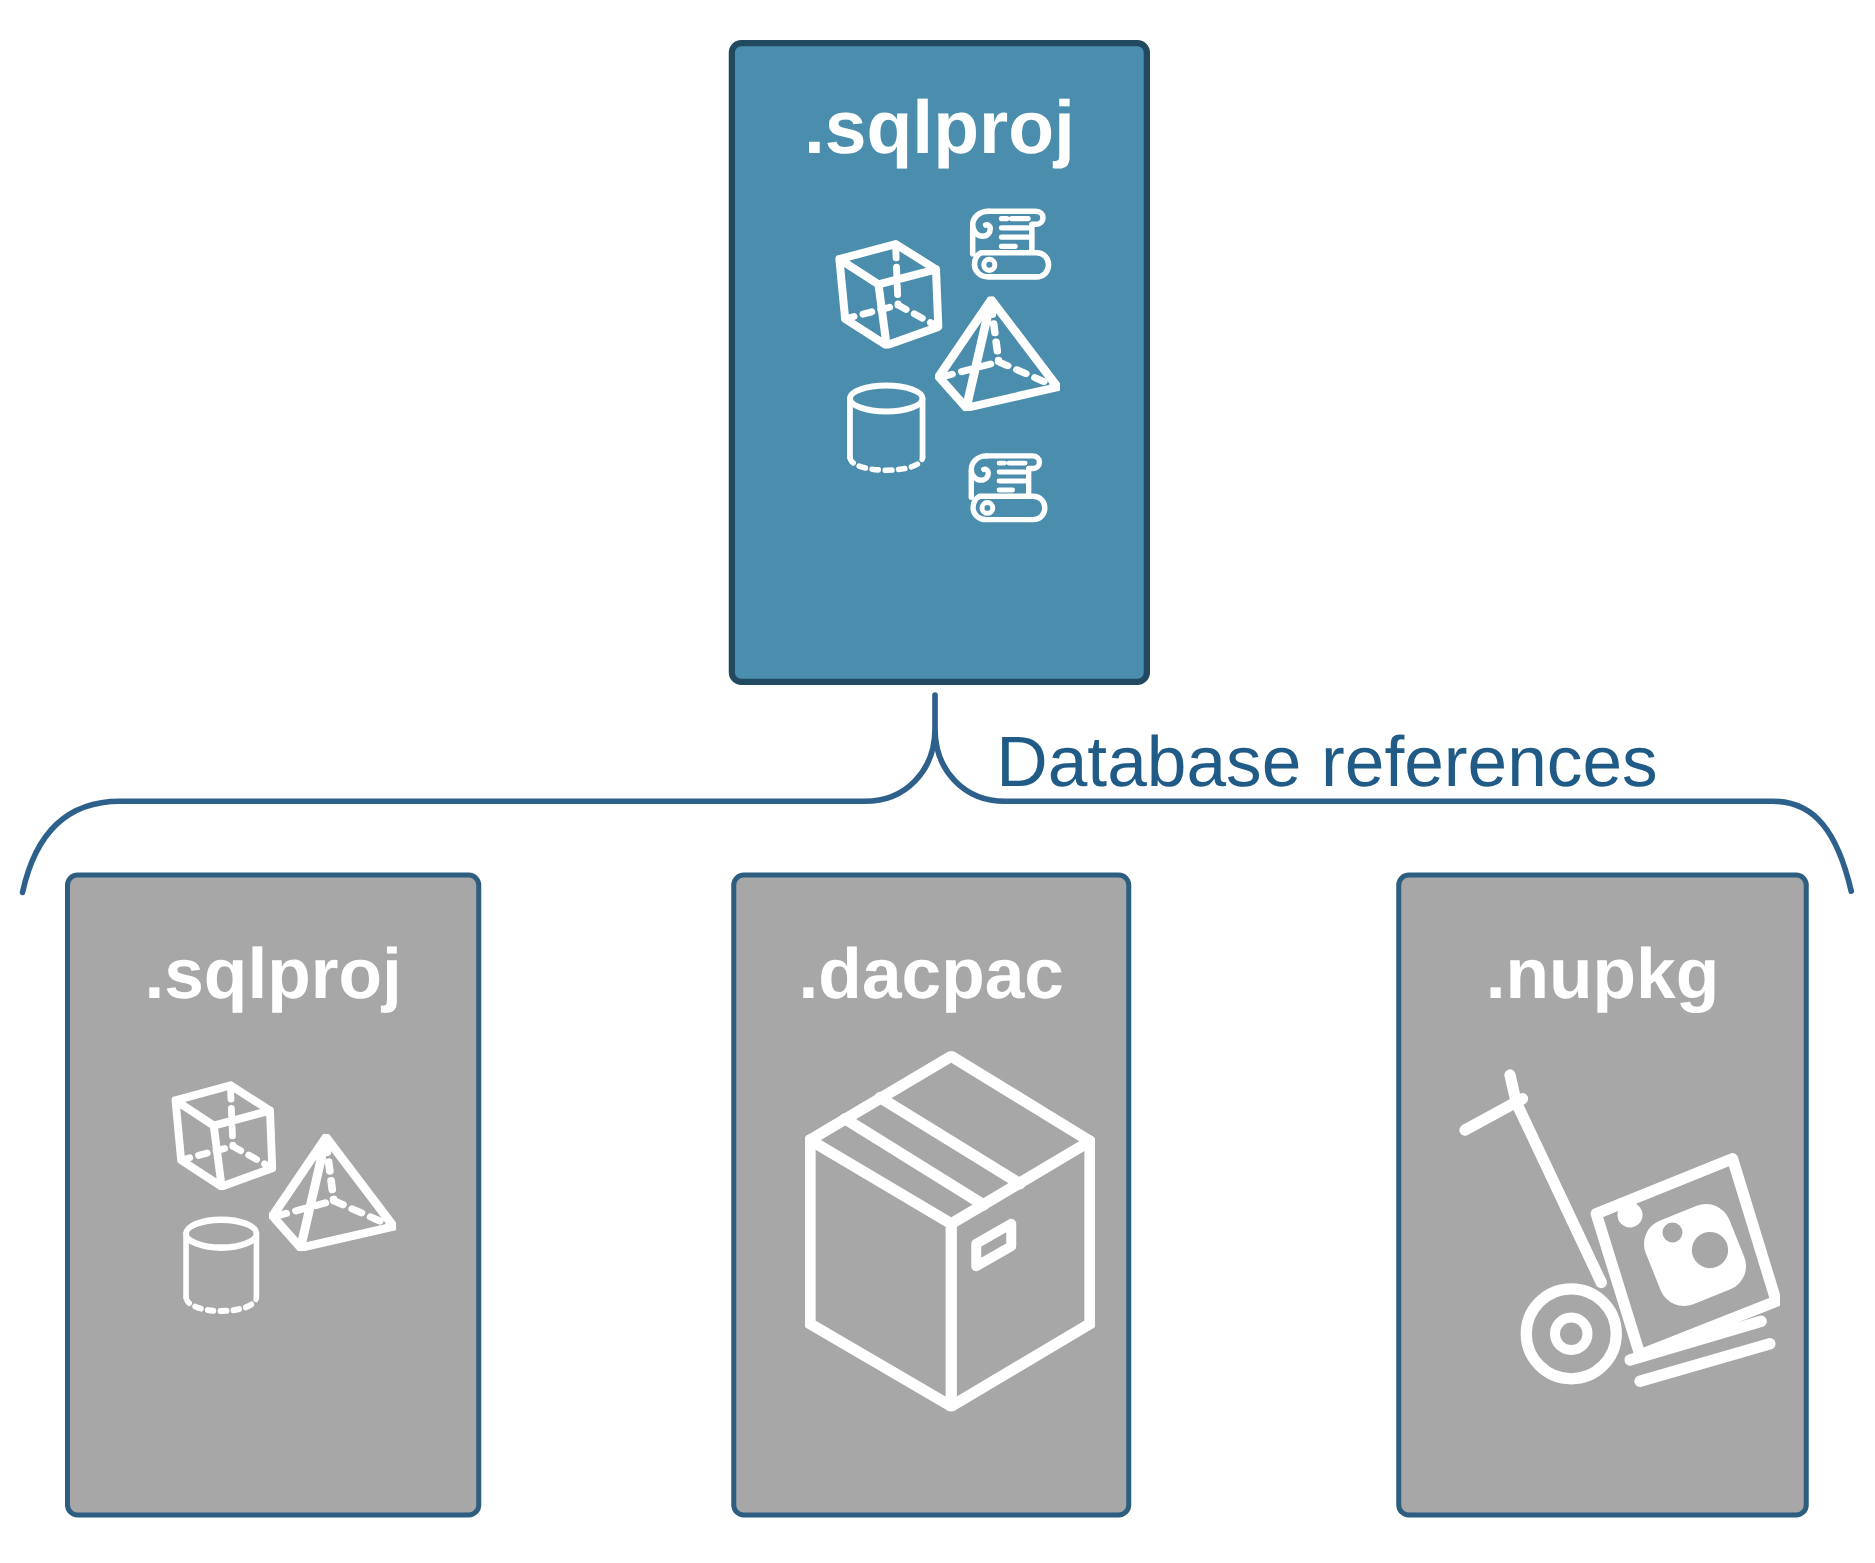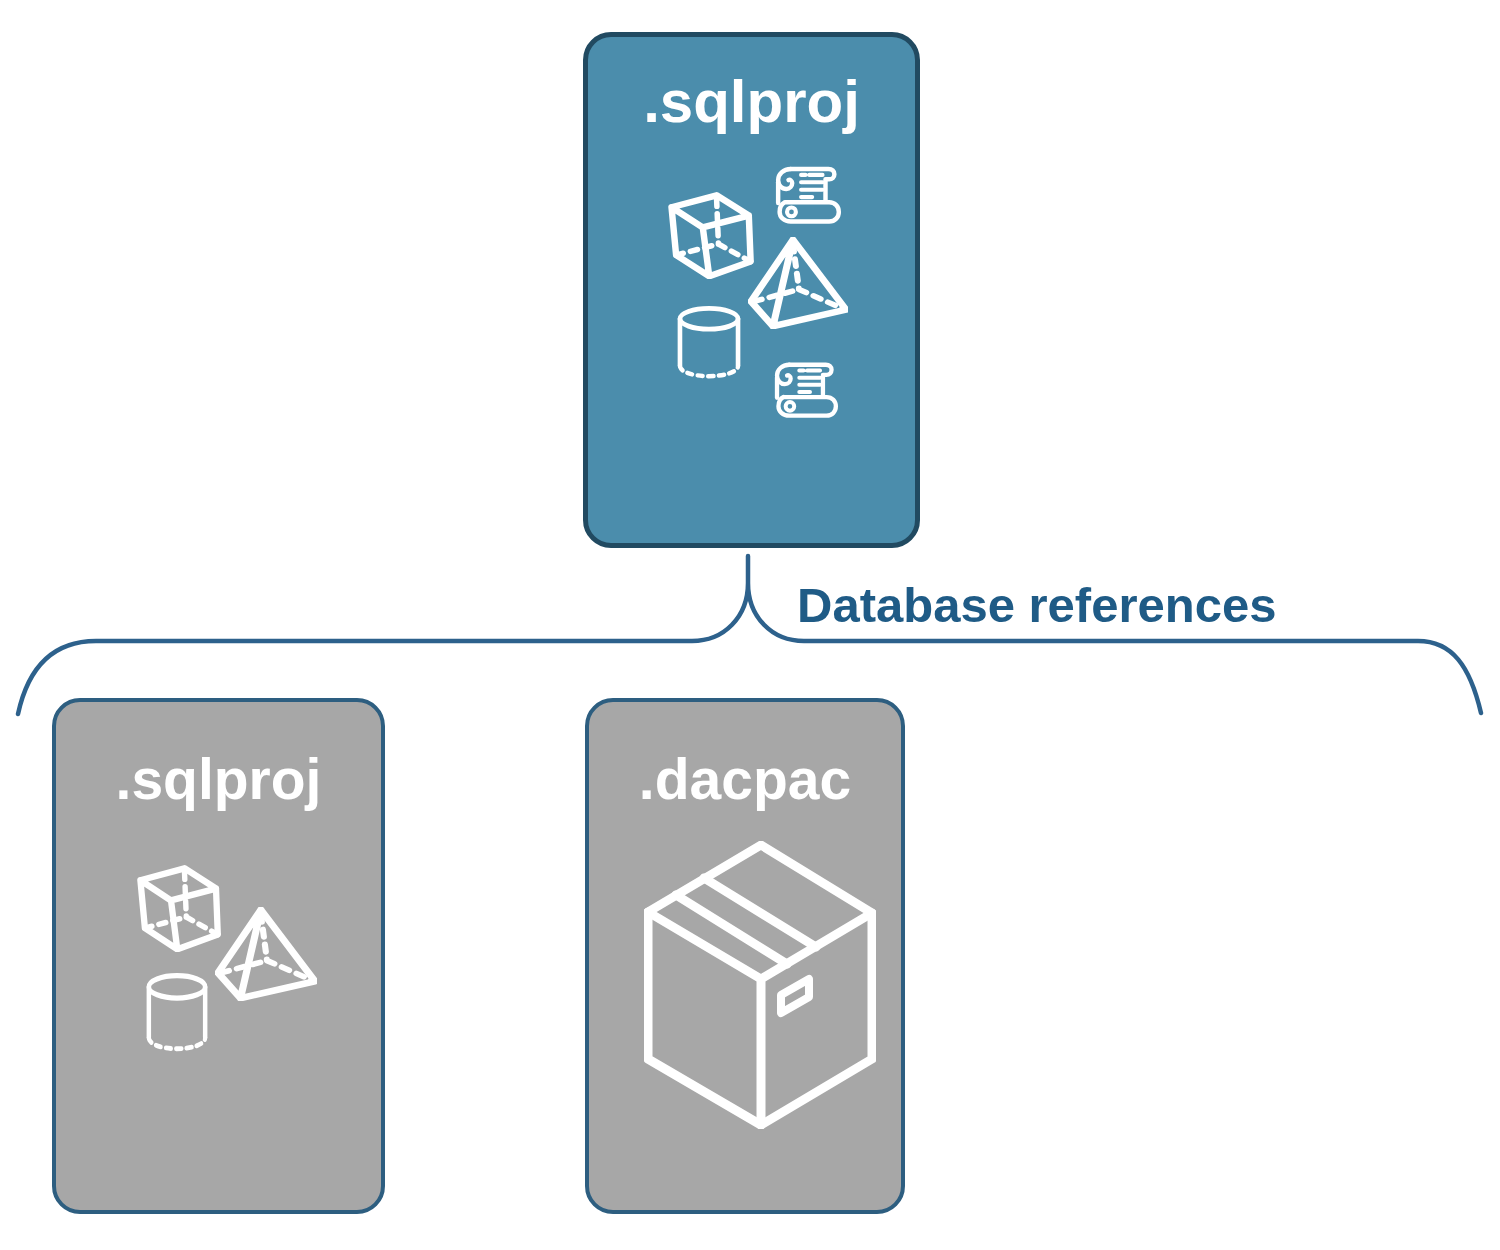--- a/index.html
+++ b/index.html
@@ -17,21 +17,21 @@
     position: relative;
     width: 1500px;
     height: 1250px;
     background: var(--background);
     font-family: "Liberation Sans", sans-serif;
     overflow: hidden;
   }
   .node {
     position: absolute;
     box-sizing: border-box;
-    border-radius: 28px;
+    border-radius: 10px;
   }
   .node-top {
     left: 583px; top: 32px;
     width: 337px; height: 516px;
     background: var(--top-node-fill);
     border: 5px solid var(--top-node-border);
   }
   .node-gray {
     background: var(--child-node-fill);
     border: 4px solid var(--child-node-border);
@@ -60,22 +60,22 @@
   }
   .connector-svg path {
     fill: none;
     stroke: var(--connector-stroke);
     stroke-width: 4.5;
     stroke-linecap: round;
   }
   .connector-label {
     position: absolute;
     left: 797px; top: 577px;
-    font-size: 49px;
-    font-weight: 700;
+    font-size: 57px;
+    font-weight: 400;
     color: var(--label-text);
     white-space: nowrap;
   }
   
   .ic {
     fill: none;
     stroke: var(--icon-stroke);
     stroke-linecap: round;
     stroke-linejoin: round;
   }
@@ -179,14 +179,20 @@
       </svg>
   </div>
 
   <div class="node node-gray node-child-2">
     <div class="node-title">.dacpac</div>
     <svg class="icon" style="left:55px; top:139px;" width="232" height="288" viewBox="0 0 232 288">
         <use href="#sym-package"></use>
       </svg>
   </div>
 
+  <div class="node node-gray node-child-3">
+    <div class="node-title">.nupkg</div>
+    <svg class="icon" style="left:43px; top:152px;" width="260" height="340" viewBox="0 0 260 340">
+        <use href="#sym-handtruck"></use>
+      </svg>
+  </div>
 
 </div>
 
 </body></html>

